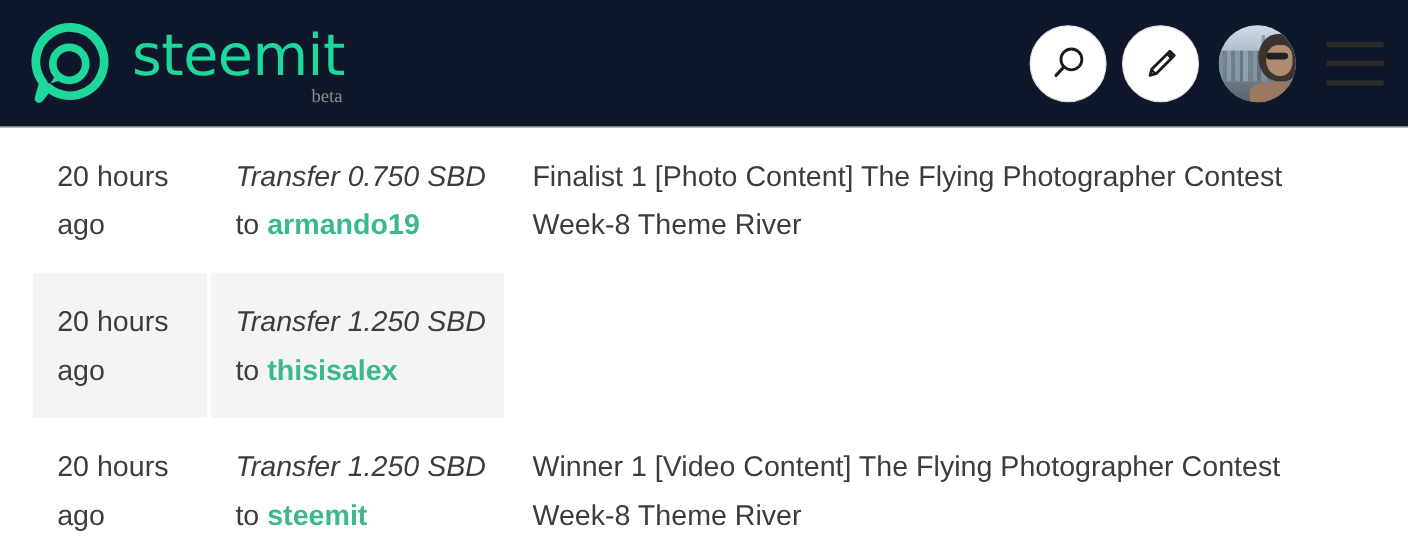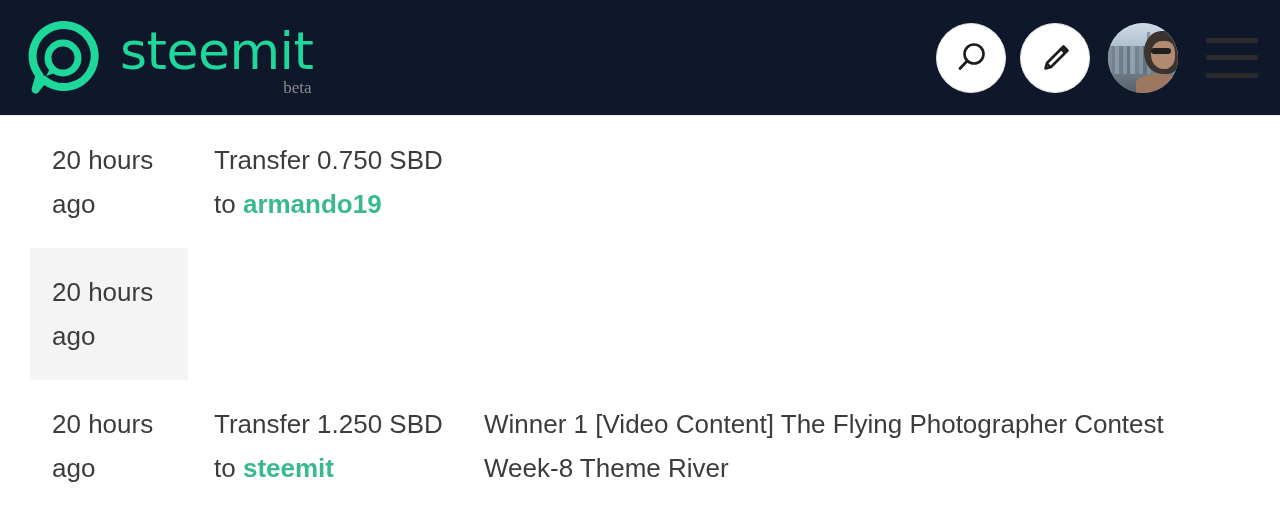--- a/index.html
+++ b/index.html
@@ -177,21 +177,21 @@
     font-size: 26px;
     line-height: 44px;
     color: #3c3c3c;
     background: transparent;
   }
 
   .cell-date  { width: 158px; flex: 0 0 158px; margin-right: 4px; }
   .cell-type  { width: 266px; flex: 0 0 266px; margin-right: 4px; }
   .cell-memo  { flex: 1 1 auto; }
 
-  .cell-type .num { white-space: nowrap; }
+  .cell-type .num { white-space: nowrap; font-style: italic; }
 
   .userlink {
     color: #3bb98e;
     text-decoration: none;
     cursor: pointer;
     font-weight: bold;
   }
 </style>
 </head>
 <body>
@@ -256,24 +256,30 @@
 
 <div class="table-wrap">
 
   <div class="txrow">
     <div class="cell cell-date">20 hours ago</div>
     <div class="cell cell-type">
       <span class="num">Transfer 0.750 SBD</span>
       <span>to</span>
       <a class="userlink">armando19</a>
     </div>
+    <div class="cell cell-memo">Finalist 1 [Photo Content] The Flying Photographer Contest Week-8 Theme River</div>
   </div>
 
   <div class="txrow striped">
     <div class="cell cell-date">20 hours ago</div>
+    <div class="cell cell-type">
+      <span class="num">Transfer 1.250 SBD</span>
+      <span>to</span>
+      <a class="userlink">thisisalex</a>
+    </div>
   </div>
 
   <div class="txrow">
     <div class="cell cell-date">20 hours ago</div>
     <div class="cell cell-type">
       <span class="num">Transfer 1.250 SBD</span>
       <span>to</span>
       <a class="userlink">steemit</a>
     </div>
     <div class="cell cell-memo">Winner 1 [Video Content] The Flying Photographer Contest Week-8 Theme River</div>

